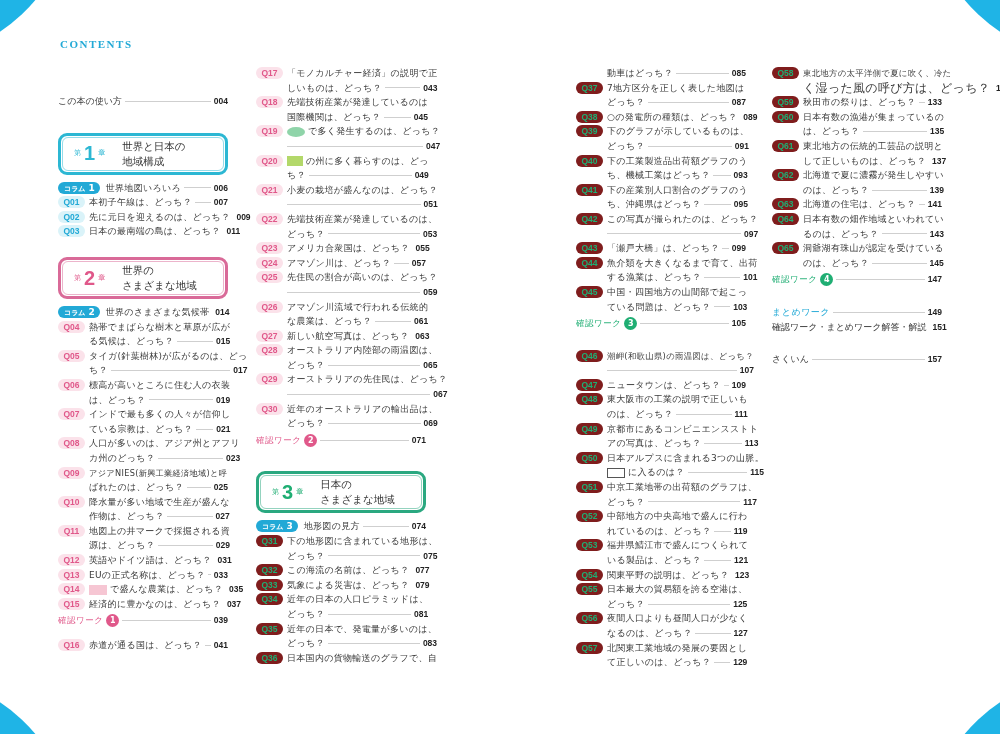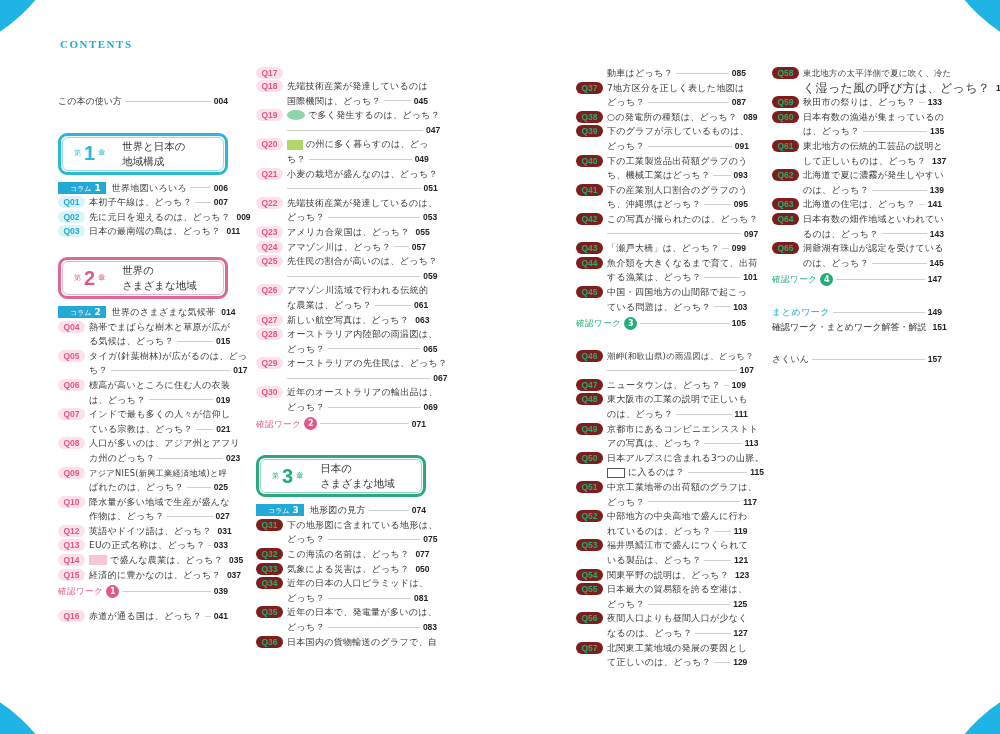--- a/index.html
+++ b/index.html
@@ -35,21 +35,21 @@
 
   .chapter { border: 3px solid; border-radius: 9px; height: 42px; display: flex; align-items: center; padding: 0 10px; margin: 0 0 6px 0; position: relative; }
   .chapter::after { content: ""; position: absolute; inset: 1px; border: 1px solid; border-radius: 6px; opacity: .5; border-color: inherit; }
   .chapter .dai, .chapter .sho { font-size: 7px; margin: 0 3px; }
   .chapter .num { font-size: 20px; font-weight: bold; font-family: "Liberation Sans", sans-serif; }
   .chapter .ttl { margin-left: 14px; font-size: 10.5px; font-weight: normal; line-height: 15px; color: #333; }
   .ch1 { border-color: #2cb7d3; } .ch1 .dai, .ch1 .sho, .ch1 .num { color: #2cb7d3; }
   .ch2 { border-color: #d96a98; } .ch2 .dai, .ch2 .sho, .ch2 .num { color: #e0588a; }
   .ch3 { border-color: #2aa880; } .ch3 .dai, .ch3 .sho, .ch3 .num { color: #1fae73; }
 
-  .column-tag { flex: 0 0 auto; height: 12px; margin-top: 1px; margin-right: 6px; padding: 0 5px 0 12px; border-radius: 0; background: #22a9d6; color: #fff; font-size: 7px; font-weight: normal; line-height: 12px; }
+  .column-tag { flex: 0 0 auto; height: 12px; margin-top: 1px; margin-right: 6px; padding: 0 5px 0 6px; border-radius: 6px; background: #22a9d6; color: #fff; font-size: 7px; font-weight: bold; line-height: 12px; }
   .column-tag b { font-size: 9px; margin-left: 3px; }
 
   .work { display: flex; align-items: center; margin-top: 2px; }
   .work .lbl { font-size: 8.5px; letter-spacing: 0.5px; }
   .work .circ { width: 13px; height: 13px; border-radius: 50%; color: #fff; font-size: 8px; font-weight: bold; text-align: center; line-height: 13px; margin-left: 3px; }
   .work.pink .lbl { color: #e0588a; } .work.pink .circ { background: #e0588a; }
   .work.green .lbl { color: #1fae73; } .work.green .circ { background: #1fae73; }
 
   .swatch { display: inline-block; vertical-align: middle; margin-right: 3px; }
   .sw-pink { width: 18px; height: 10px; background: #f6c6d3; }
@@ -227,20 +227,33 @@
           <span class="txt">降水量が多い地域で生産が盛んな</span>
         </div>
         <div class="line">
           <span class="txt">作物は、どっち？</span>
           <span class="dots"></span>
           <span class="pg">027</span>
         </div>
       </div>
     </div>
   <div class="row pink">
+      <span class="qbadge">Q11</span>
+      <div class="qbody">
+        <div class="line">
+          <span class="txt">地図上の井マークで採掘される資</span>
+        </div>
+        <div class="line">
+          <span class="txt">源は、どっち？</span>
+          <span class="dots"></span>
+          <span class="pg">029</span>
+        </div>
+      </div>
+    </div>
+  <div class="row pink">
       <span class="qbadge">Q12</span>
       <div class="qbody">
         <div class="line">
           <span class="txt">英語やドイツ語は、どっち？</span>
           <span class="dots"></span>
           <span class="pg">031</span>
         </div>
       </div>
     </div>
   <div class="row pink">
@@ -289,20 +302,30 @@
           <span class="dots"></span>
           <span class="pg">041</span>
         </div>
       </div>
     </div>
 </div>
 
 <div class="col c2">
   <div class="row pink">
       <span class="qbadge">Q17</span>
+      <div class="qbody">
+        <div class="line">
+          <span class="txt">「モノカルチャー経済」の説明で正</span>
+        </div>
+        <div class="line">
+          <span class="txt">しいものは、どっち？</span>
+          <span class="dots"></span>
+          <span class="pg">043</span>
+        </div>
+      </div>
     </div>
   <div class="row pink">
       <span class="qbadge">Q18</span>
       <div class="qbody">
         <div class="line">
           <span class="txt">先端技術産業が発達しているのは</span>
         </div>
         <div class="line">
           <span class="txt">国際機関は、どっち？</span>
           <span class="dots"></span>
@@ -501,21 +524,21 @@
           <span class="pg">077</span>
         </div>
       </div>
     </div>
   <div class="row green">
       <span class="qbadge">Q33</span>
       <div class="qbody">
         <div class="line">
           <span class="txt">気象による災害は、どっち？</span>
           <span class="dots"></span>
-          <span class="pg">050</span>
+          <span class="pg">079</span>
         </div>
       </div>
     </div>
   <div class="row green">
       <span class="qbadge">Q34</span>
       <div class="qbody">
         <div class="line">
           <span class="txt">近年の日本の人口ピラミッドは、</span>
         </div>
         <div class="line">

